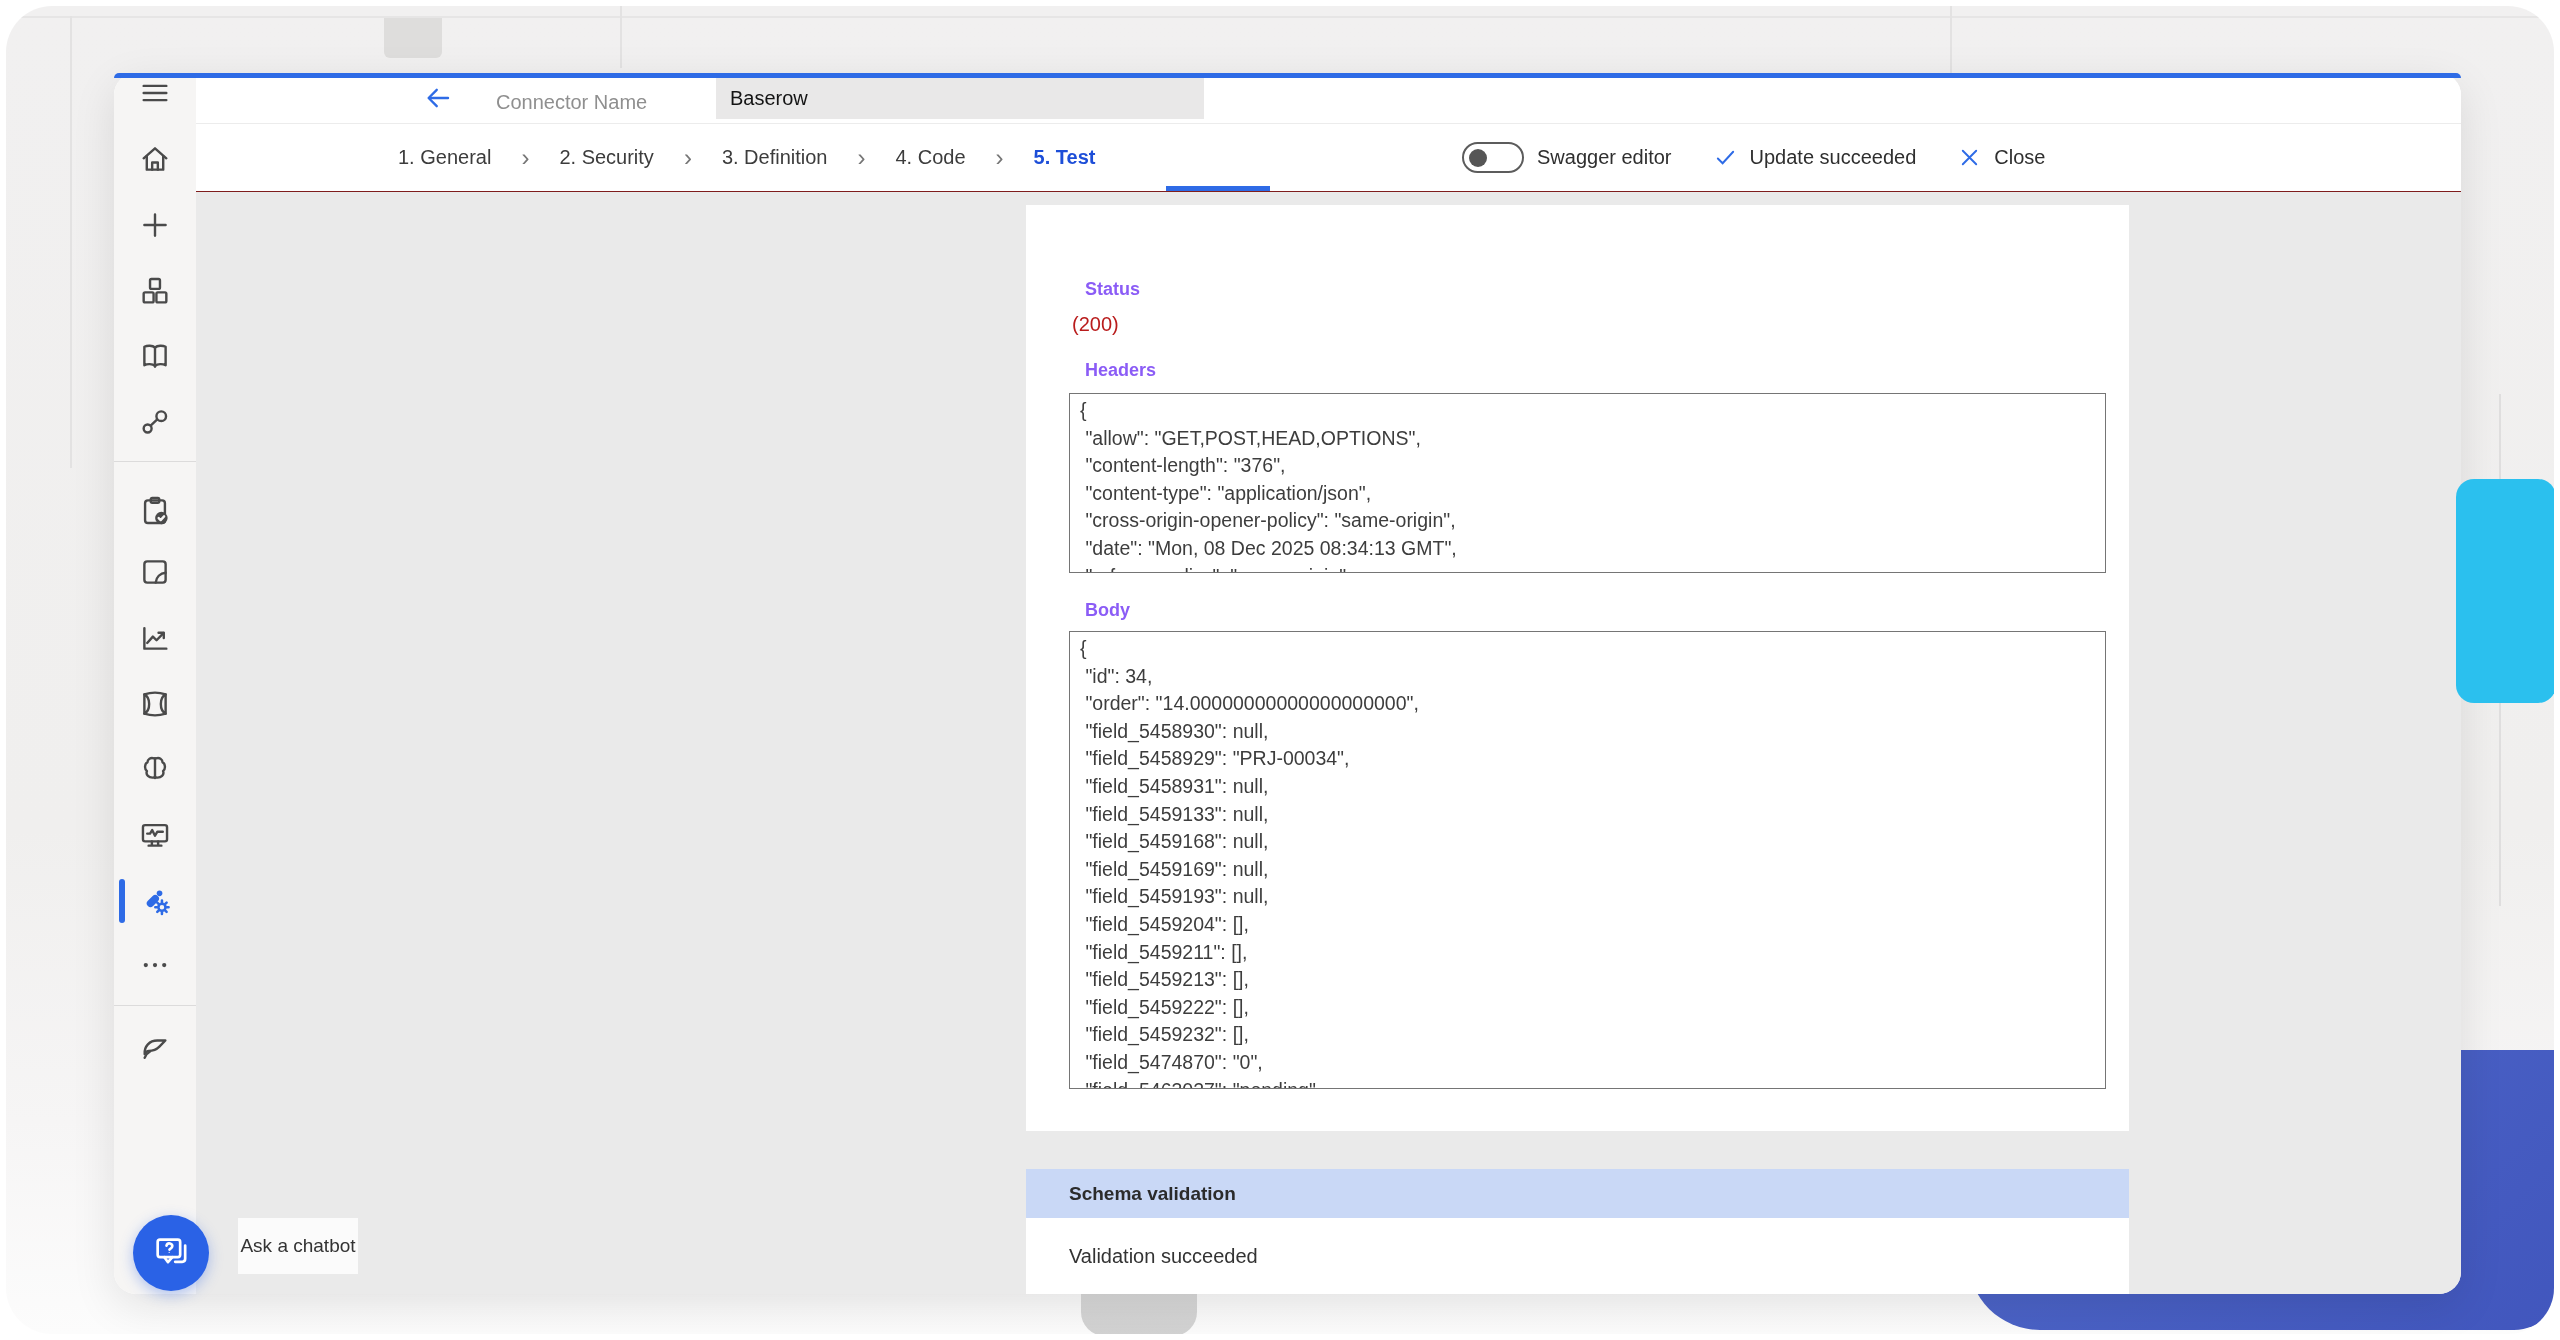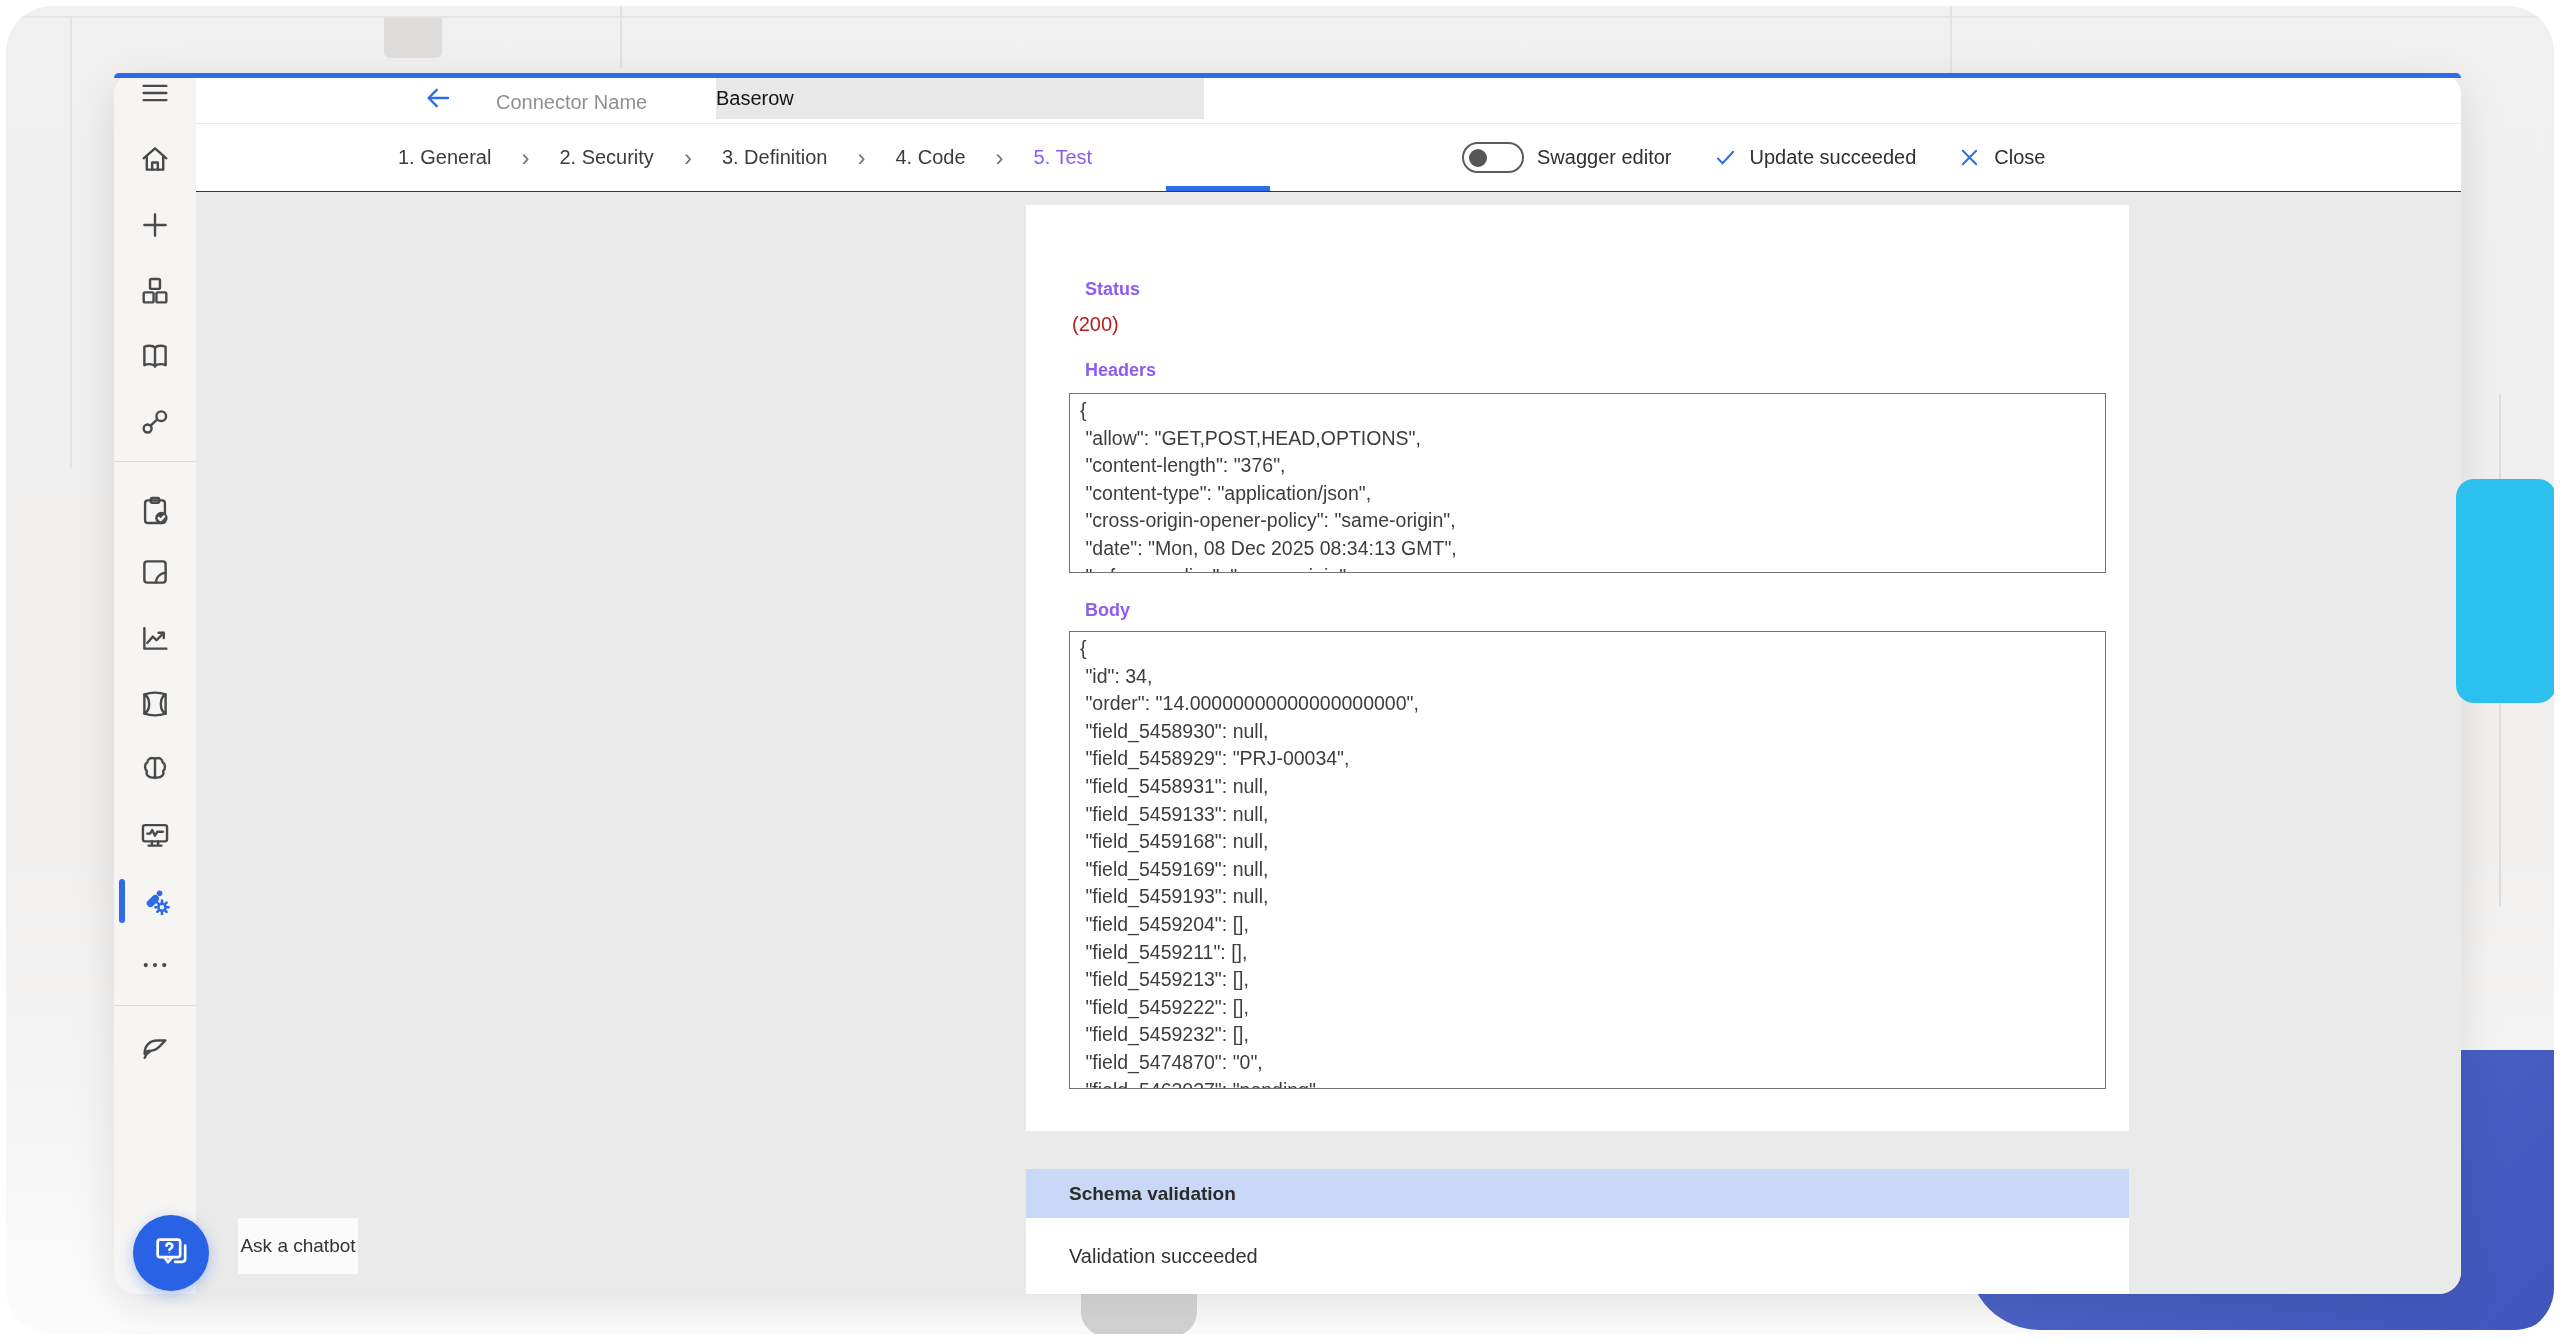--- a/index.html
+++ b/index.html
@@ -35,28 +35,28 @@
   .sb-active-bar { position:absolute; left:5px; width:6px; height:44px; border-radius:3px; background:#2e6be6; }
   .sb-icon.active svg { stroke:#2e6be6; }
 
   
   .titlebar { left:82px; top:0; right:0; height:51px; background:#fff; border-bottom:1px solid #ececec;
               border-radius:0 22px 0 0; }
   .back-btn { left:226px; top:10px; width:34px; height:32px; cursor:pointer; }
   .back-btn svg { width:32px; height:30px; stroke:#2e6be6; stroke-width:1.9; fill:none; stroke-linecap:round; stroke-linejoin:round; }
   .conn-label { left:300px; top:4px; height:50px; line-height:50px; font-size:20px; color:#8f8f8f; }
   .conn-input { left:520px; top:5px; width:488px; height:41px; background:#e9e8e8; border:none; outline:none;
-                font-family:"Liberation Sans",sans-serif; font-size:20px; color:#141414; }
+                font-family:"Liberation Sans",sans-serif; font-size:20px; color:#141414; padding-left:14px; }
 
   
   .navrow { left:82px; top:51px; right:0; height:68px; background:#fff; border-bottom:1px solid #7f1d1d; }
   .steps { position:absolute; left:202px; top:0; height:100%; display:flex; align-items:center; gap:30px;
            font-size:20px; color:#3c3c3c; }
   .step { cursor:pointer; }
-  .step.active { color:#8b5cf6; font-weight:400; }
+  .step.active { color:#1d4ed8; font-weight:700; }
   .chev { font-size:24px; color:#767676; }
   .step-underline { position:absolute; left:970px; bottom:0; width:104px; height:5px; background:#2e6be6; }
   .actions { position:absolute; left:1266px; top:0; height:100%; display:flex; align-items:center; gap:42px;
              font-size:20px; color:#2f2f2f; }
   .act-group { display:flex; align-items:center; gap:13px; cursor:pointer; }
   .toggle { width:62px; height:31px; border:2px solid #5c5c5c; border-radius:17px; position:relative; background:#fff; }
   .knob { position:absolute; left:5px; top:4.5px; width:18px; height:18px; border-radius:50%; background:#565656; }
   .act-group svg { width:23px; height:23px; stroke:#2e6be6; stroke-width:2; fill:none; stroke-linecap:round; }
 
   

